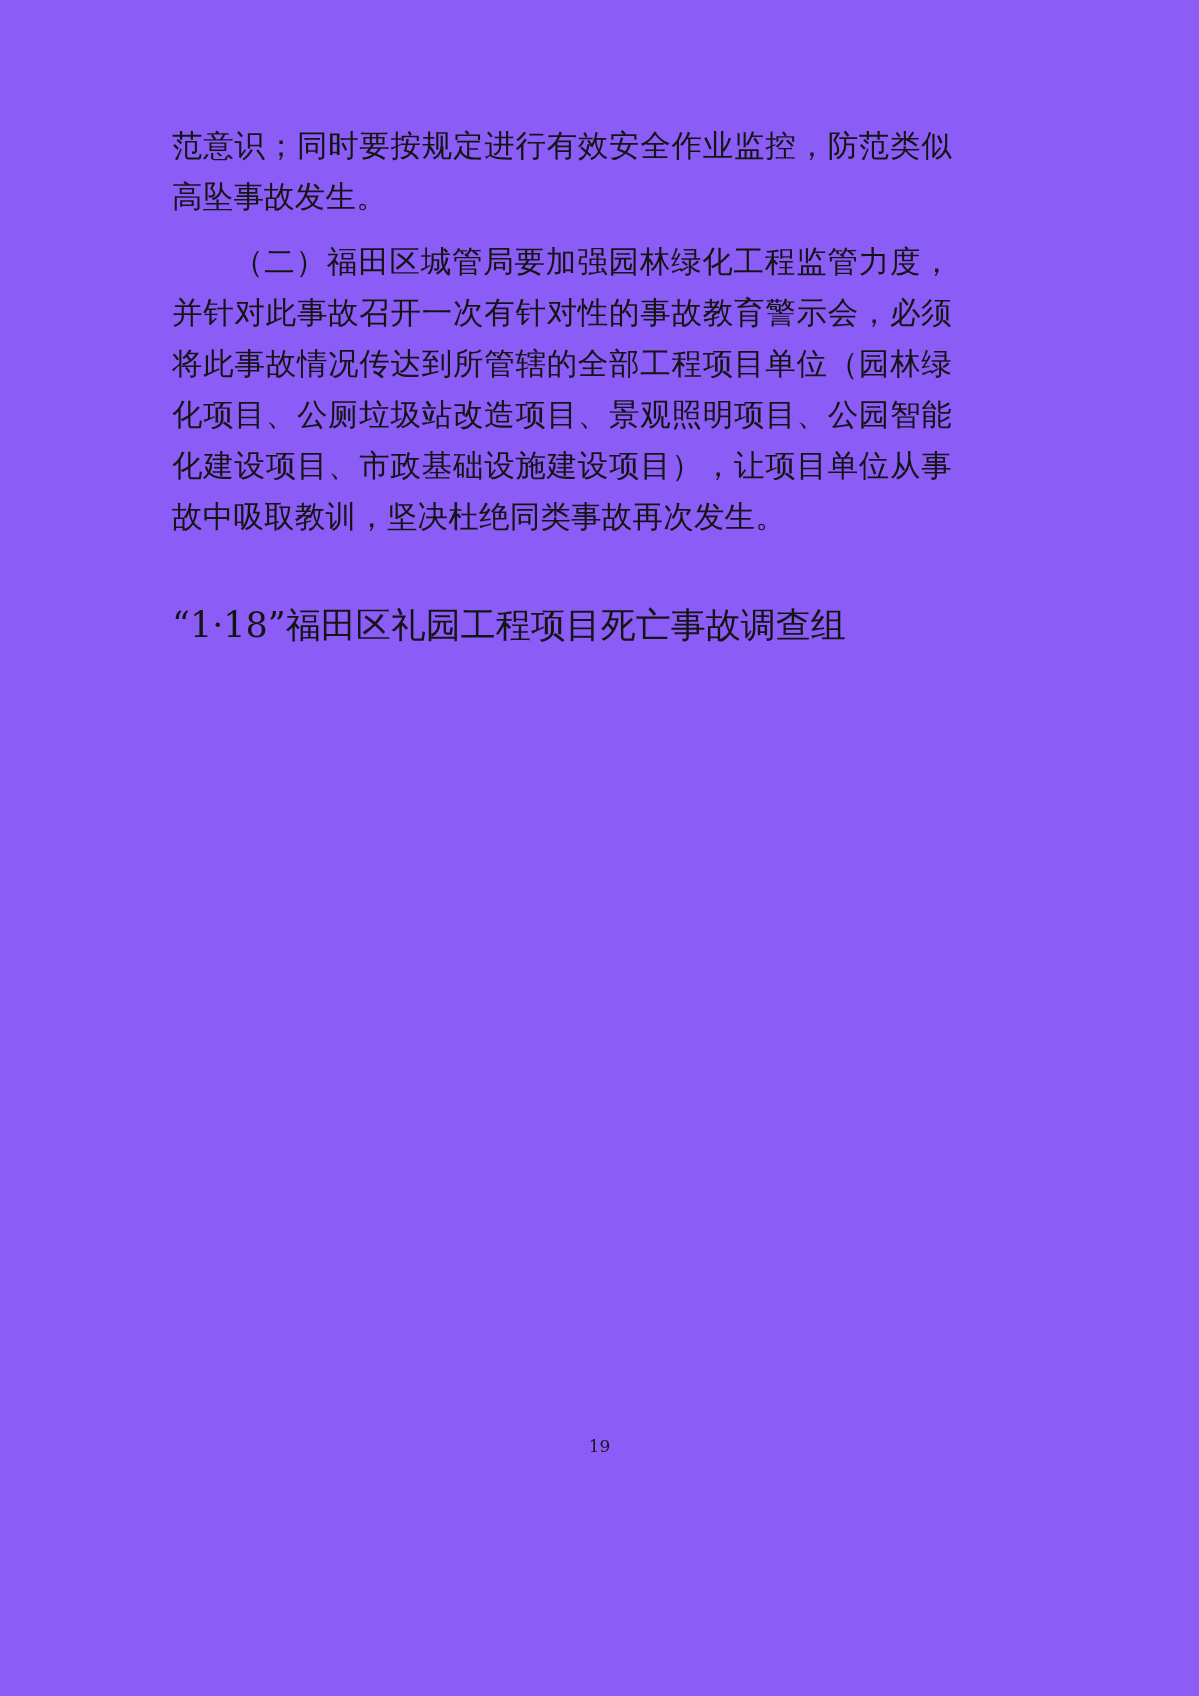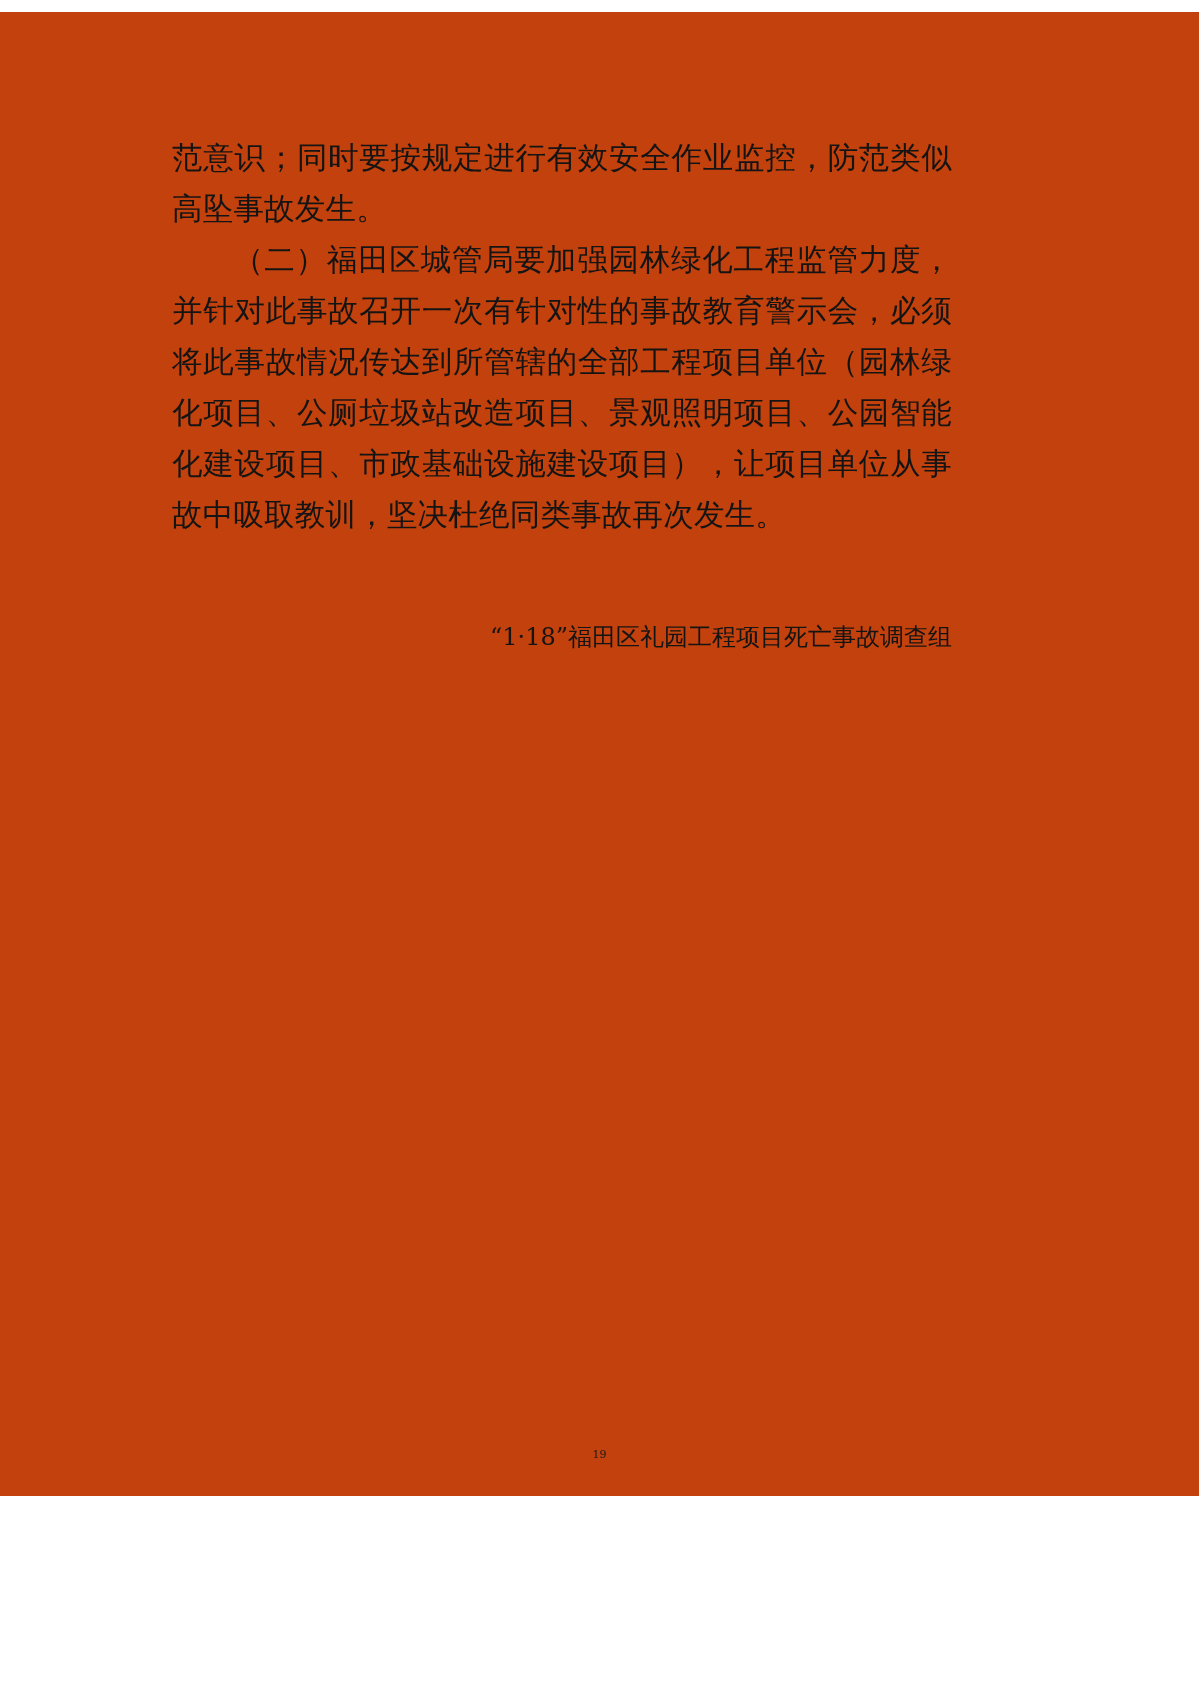--- a/index.html
+++ b/index.html
@@ -11,78 +11,78 @@
     width: 1199px;
     height: 1696px;
     position: relative;
     font-family: "DejaVu Serif", "Liberation Serif", serif;
     color: #1a1a1a;
     overflow: hidden;
   }
 
   .page {
     position: absolute;
-    top: 12px;
+    top: 0;
     left: 0;
     width: 1199px;
-    height: 1484px;
-    background: #c2410c;
+    height: 1696px;
+    background: #8b5cf6;
   }
 
   .body-area {
     position: absolute;
     left: 172px;
     top: 120px;
     width: 780px;
   }
 
   .para {
     font-size: 30.5px;
     line-height: 51px;
     text-align: justify;
     text-justify: inter-ideograph;
     letter-spacing: 0.2px;
     margin: 0;
     color: #141414;
   }
 
   .para + .para {
-    margin-top: 0px;
+    margin-top: 14px;
   }
 
   .indent {
     text-indent: 61px;
   }
 
   .signature-block {
     position: absolute;
     left: 172px;
     top: 600px;
     width: 780px;
   }
 
   .sig-line {
-    font-size: 24px;
+    font-size: 35px;
     line-height: 51px;
     color: #141414;
-    text-align: right;
+    text-align: left;
     white-space: nowrap;
   }
 
   .sig-line.date {
     padding-right: 68px;
   }
 
   .page-number {
     position: absolute;
     left: 0;
     right: 0;
     top: 1436px;
     text-align: center;
-    font-size: 11px;
+    font-size: 17px;
     font-family: "DejaVu Serif", "Liberation Serif", serif;
     color: #1a1a1a;
   }
 </style>
 </head>
 <body>
 
 <div class="page">
 
   <div class="body-area">

